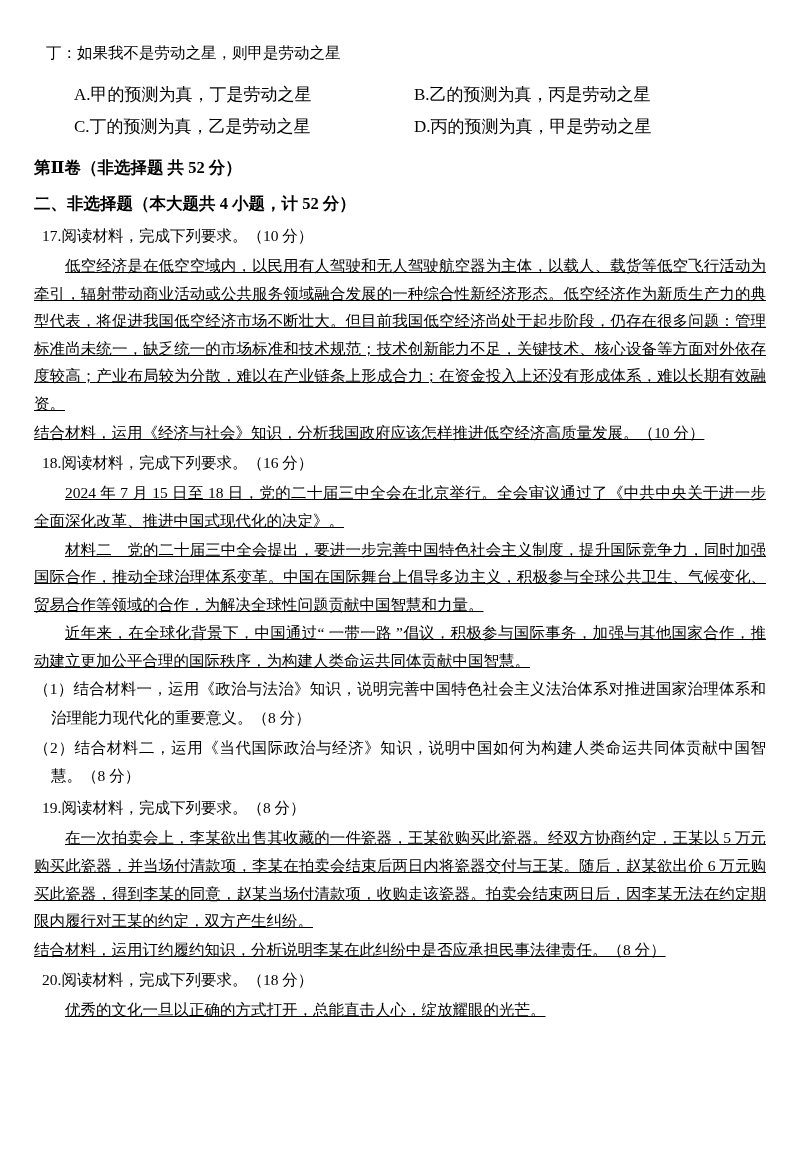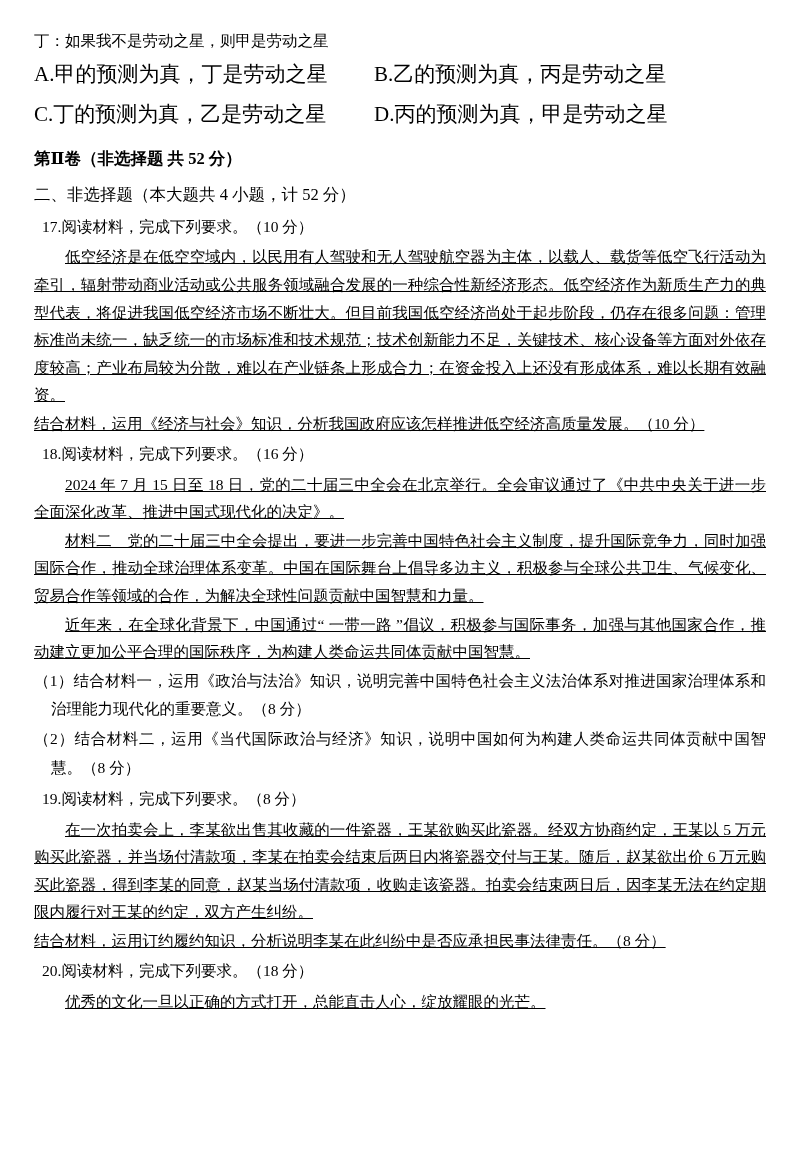--- a/index.html
+++ b/index.html
@@ -16,38 +16,39 @@
   .page {
     width: 800px;
     min-height: 1157px;
     box-sizing: border-box;
     padding: 28px 34px 20px 34px;
     position: relative;
   }
   .line {
     font-size: 15.5px;
     line-height: 1.72;
-    margin: 0;
+    margin: 12px;
   }
   .opt-row {
     display: flex;
-    font-size: 21px;
+    font-size: 17px;
     line-height: 1.9;
+    margin-left: 40px;
   }
   .opt-a { width: 340px; flex: none; }
   .opt-b { flex: 1; }
   .center {
     text-align: left;
     font-weight: bold;
     font-size: 16.5px;
     margin: 9px 0 4px 0;
     line-height: 1.9;
   }
   .section-title {
-    font-weight: normal;
+    font-weight: bold;
     font-size: 16.5px;
     line-height: 1.9;
     margin: 2px 0 2px 0;
   }
   .q-head {
     font-size: 15.5px;
     line-height: 1.95;
     margin: 2px 0 0 8px;
   }
   .para {

